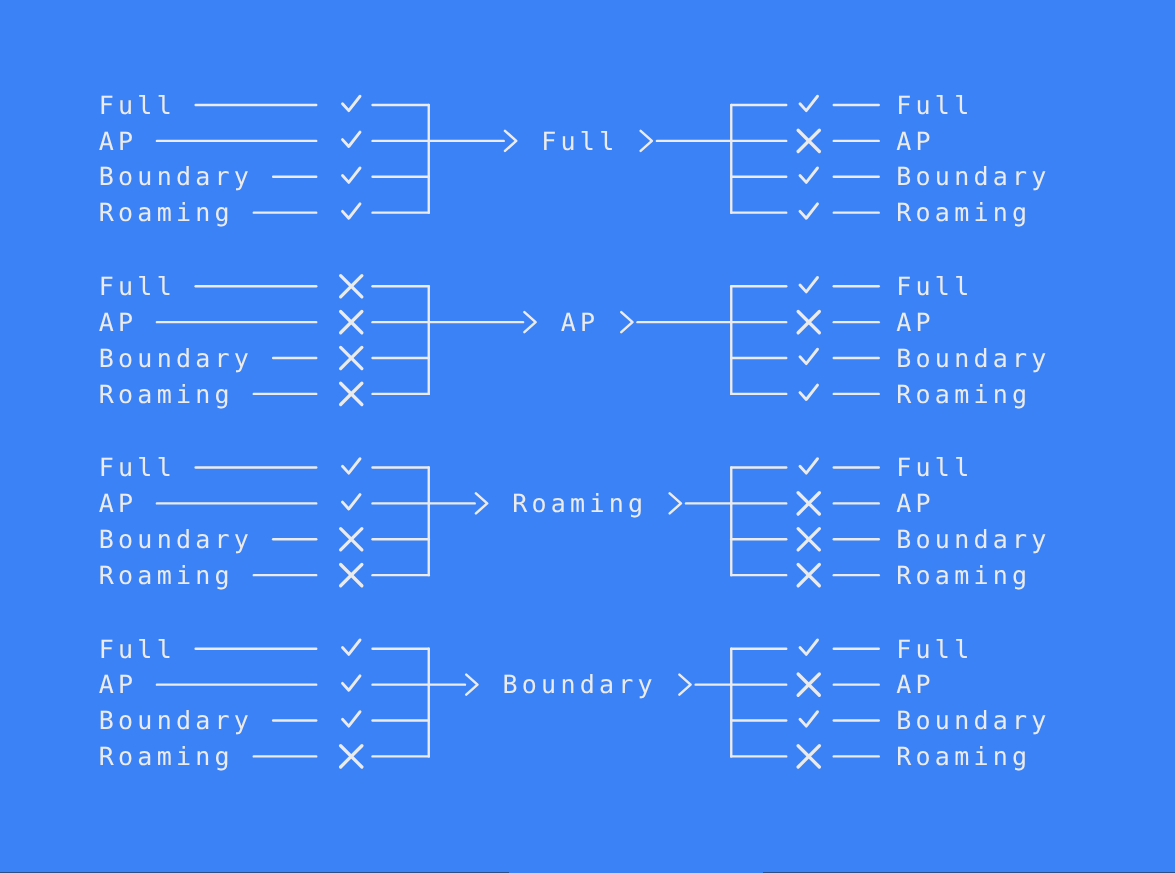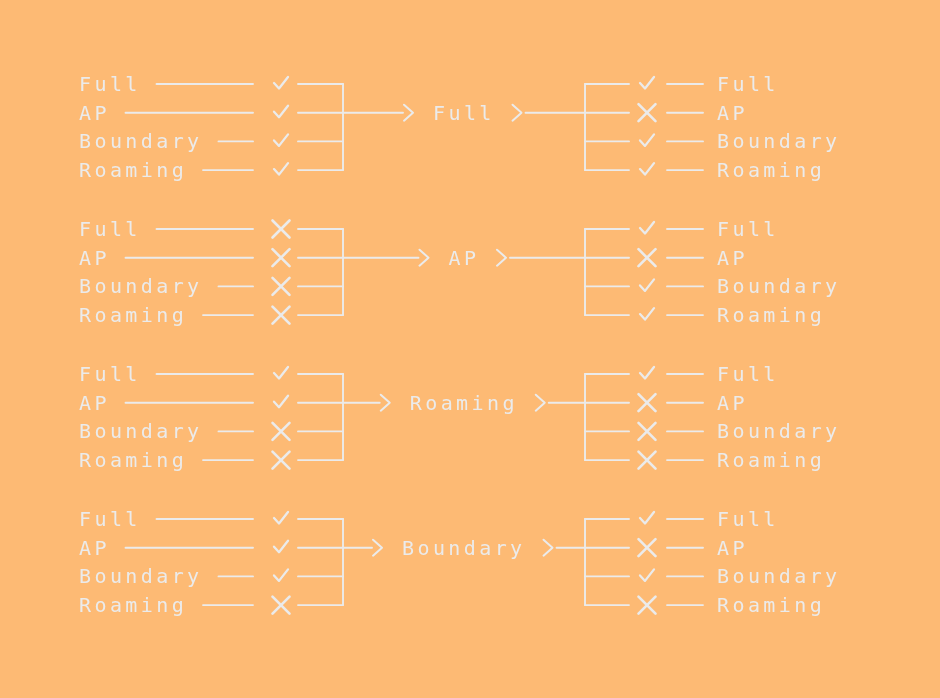--- a/index.html
+++ b/index.html
@@ -8,21 +8,21 @@
     background: #272727;
     width: 940px;
     height: 698px;
     overflow: hidden;
     font-family: "DejaVu Sans Mono", monospace;
   }
   #stage {
     position: relative;
     width: 940px;
     height: 698px;
-    background: #fdba74;
+    background: #3b82f6;
   }
   svg text {
     font-family: "DejaVu Sans Mono", monospace;
     font-size: 20px;
     letter-spacing: 3.4px;
     dominant-baseline: central;
     fill: #ebebeb;
   }
   svg .stroke {
     stroke: #ebebeb;

